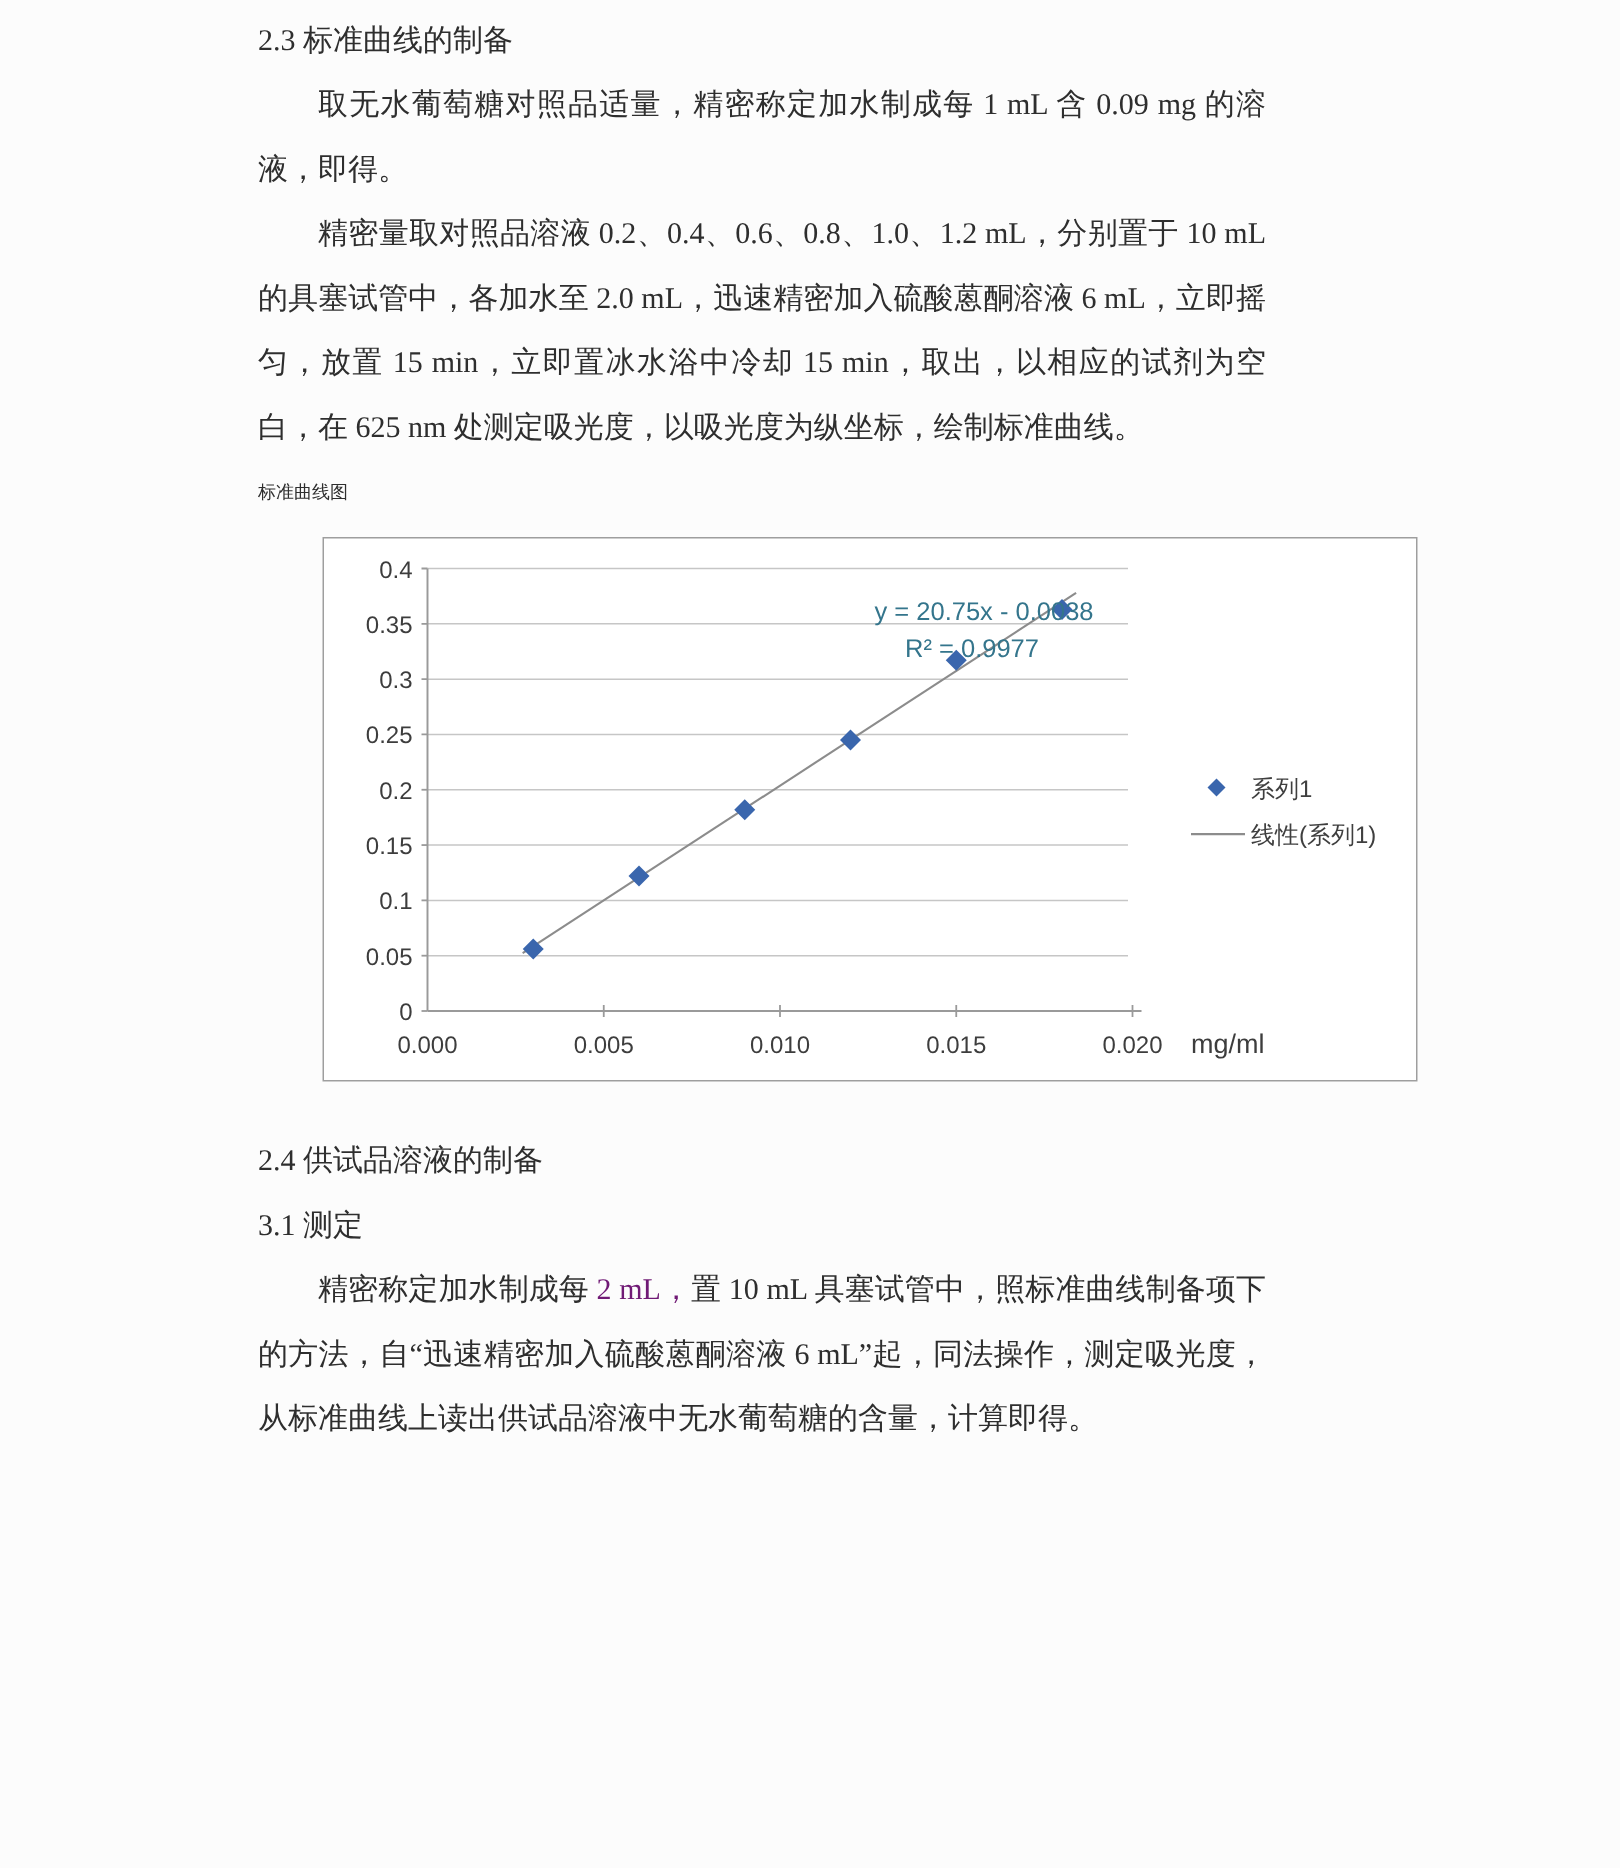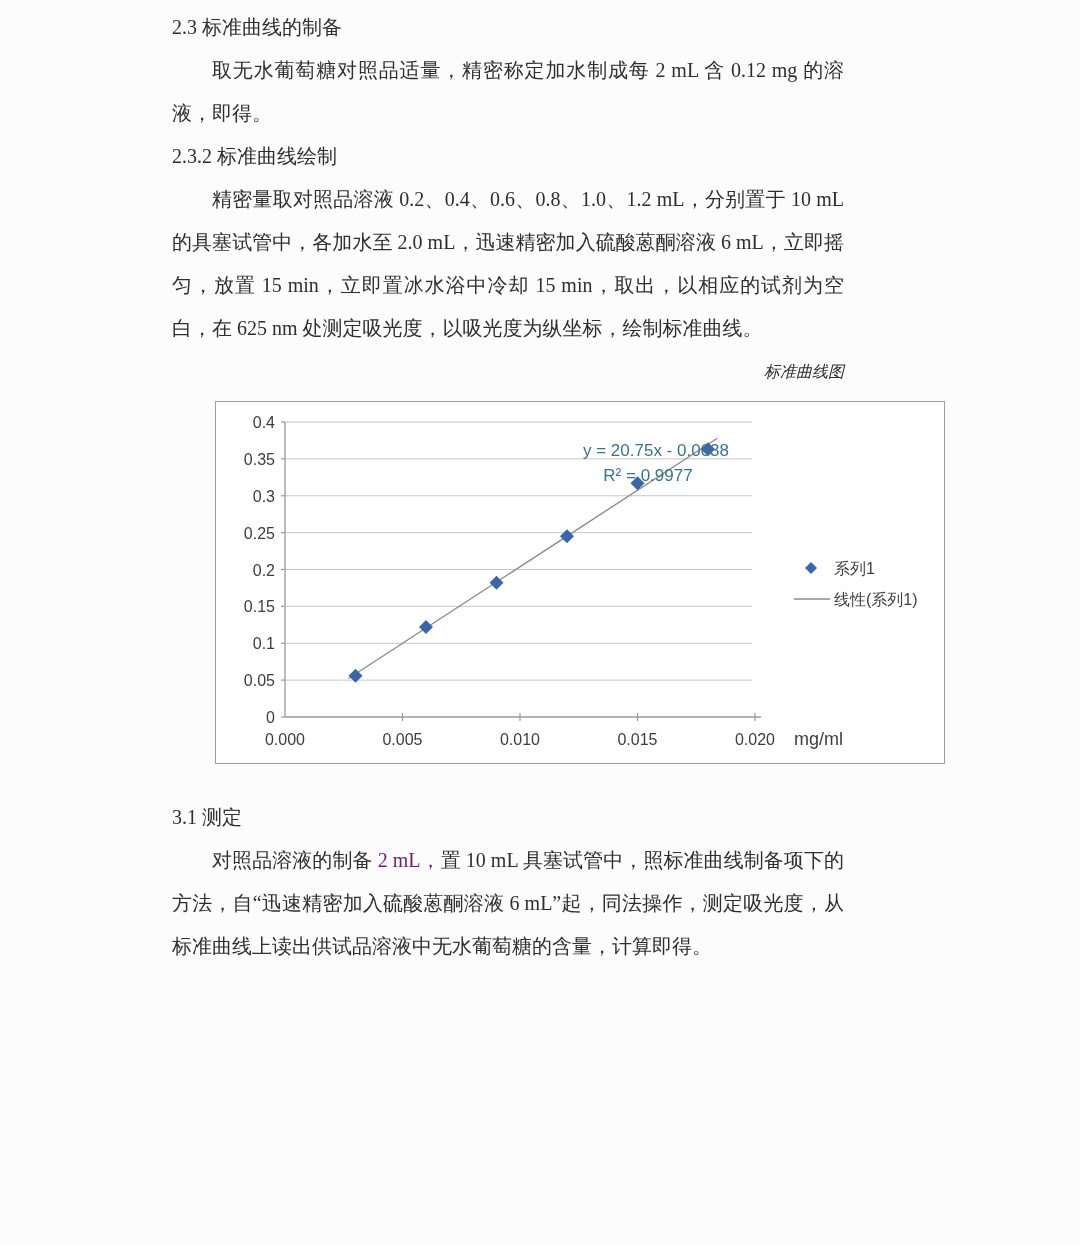--- a/index.html
+++ b/index.html
@@ -17,43 +17,42 @@
   .heading{
     margin:0;font-size:20px;font-weight:normal;line-height:43px;
     text-align:left;white-space:nowrap;
   }
   .para{
     margin:0;font-size:20px;line-height:43px;
     text-align:justify;text-indent:2em;
   }
   .hl{color:#701a75;}
   .chart-caption{
-    margin:0;font-size:16px;line-height:43px;text-align:right;font-style:italic;
+    margin:0;font-size:12px;line-height:43px;text-align:left;
   }
   .chart-frame{
     box-sizing:border-box;
     width:730px;height:363px;
     margin:8px 0 32px 43px;
     border:1px solid #9e9e9e;
     background:#ffffff;
   }
   .chart-frame svg{display:block;}
   .mb6{margin-top:6px;}
 </style>
 </head>
 <body>
 
 <div class="page">
 
   <p class="heading">2.3 标准曲线的制备</p>
 
 
-  <p class="para">取无水葡萄糖对照品适量，精密称定加水制成每 2 mL 含 0.12 mg 的溶液，即得。</p>
+  <p class="para">取无水葡萄糖对照品适量，精密称定加水制成每 1 mL 含 0.09 mg 的溶液，即得。</p>
 
-  <p class="heading">2.3.2 标准曲线绘制</p>
 
   <p class="para">精密量取对照品溶液 0.2、0.4、0.6、0.8、1.0、1.2 mL，分别置于 10 mL 的具塞试管中，各加水至 2.0 mL，迅速精密加入硫酸蒽酮溶液 6 mL，立即摇匀，放置 15 min，立即置冰水浴中冷却 15 min，取出，以相应的试剂为空白，在 625 nm 处测定吸光度，以吸光度为纵坐标，绘制标准曲线。</p>
 
   <p class="chart-caption">标准曲线图</p>
 
   <div class="chart-frame">
     <svg width="728" height="361" viewBox="0 0 728 361" xmlns="http://www.w3.org/2000/svg">
         <line x1="69" y1="278.125" x2="536" y2="278.125" stroke="#c6c6c6" stroke-width="1"></line>
         <line x1="69" y1="241.25" x2="536" y2="241.25" stroke="#c6c6c6" stroke-width="1"></line>
         <line x1="69" y1="204.375" x2="536" y2="204.375" stroke="#c6c6c6" stroke-width="1"></line>
@@ -101,19 +100,20 @@
         <path d="M 491.99999999999994 40.28750000000002 L 498.99999999999994 47.28750000000002 L 491.99999999999994 54.28750000000002 L 484.99999999999994 47.28750000000002 Z" fill="#3a66ad"></path>
         <text x="440" y="54" text-anchor="middle" fill="#34758c" font-size="17" font-family="&quot;Liberation Sans&quot;,&quot;DejaVu Sans&quot;,sans-serif">y = 20.75x - 0.0038</text>
         <text x="432" y="79" text-anchor="middle" fill="#34758c" font-size="17" font-family="&quot;Liberation Sans&quot;,&quot;DejaVu Sans&quot;,sans-serif">R² = 0.9977</text>
         <path d="M 595 160 L 601 166 L 595 172 L 589 166 Z" fill="#3a66ad"></path>
         <text x="618" y="172" text-anchor="start" fill="#3f3f3f" font-size="16" font-family="&quot;Liberation Sans&quot;,&quot;DejaVu Sans&quot;,sans-serif">系列1</text>
         <line x1="578" y1="197" x2="614" y2="197" stroke="#8c8c8c" stroke-width="1.5"></line>
         <text x="618" y="203" text-anchor="start" fill="#3f3f3f" font-size="16" font-family="&quot;Liberation Sans&quot;,&quot;DejaVu Sans&quot;,sans-serif">线性(系列1)</text>
       </svg>
   </div>
 
+  <p class="heading">2.4 供试品溶液的制备</p>
 
 
   <p class="heading">3.1 测定</p>
 
-  <p class="para"><span>对照品溶液的制备 </span><span class="hl">2 mL，</span><span>置 10 mL 具塞试管中，照标准曲线制备项下的方法，自“迅速精密加入硫酸蒽酮溶液 6 mL”起，同法操作，测定吸光度，从标准曲线上读出供试品溶液中无水葡萄糖的含量，计算即得。</span></p>
+  <p class="para"><span>精密称定加水制成每 </span><span class="hl">2 mL，</span><span>置 10 mL 具塞试管中，照标准曲线制备项下的方法，自“迅速精密加入硫酸蒽酮溶液 6 mL”起，同法操作，测定吸光度，从标准曲线上读出供试品溶液中无水葡萄糖的含量，计算即得。</span></p>
 
 </div>
 
 </body></html>

